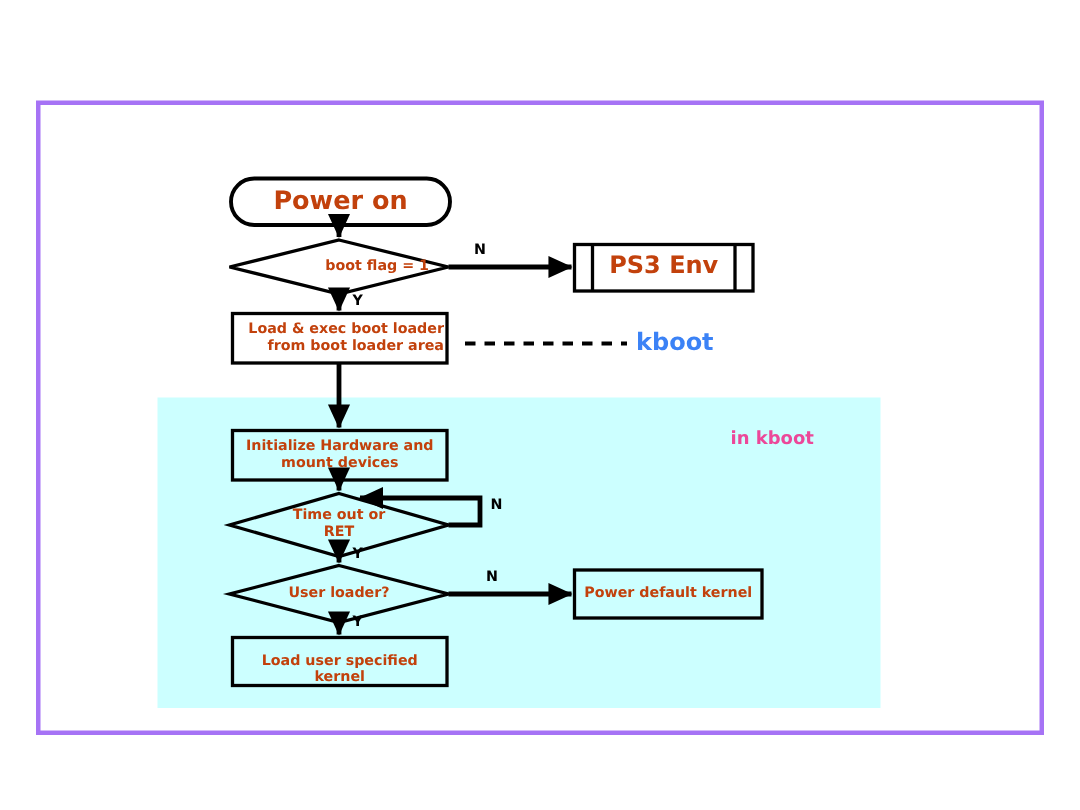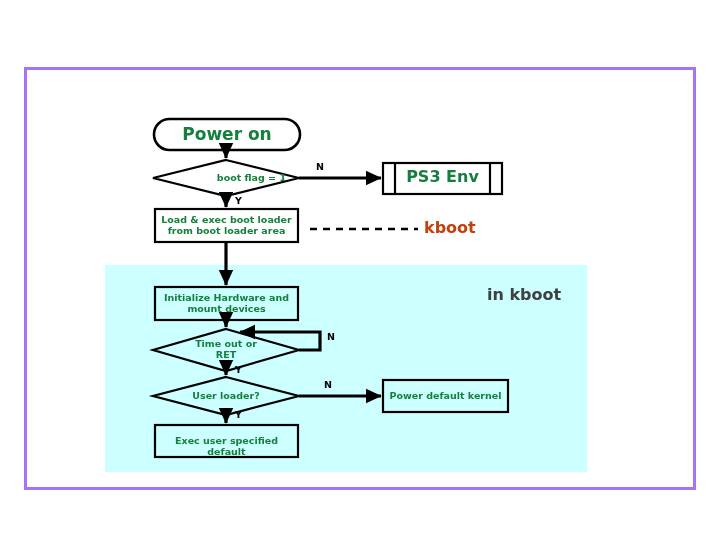--- a/index.html
+++ b/index.html
@@ -75,21 +75,21 @@
   .dashed-connector {
     stroke: #000000;
     stroke-width: 2.6;
     fill: none;
     stroke-dasharray: 7 6;
   }
   
   .node-label {
     position: absolute;
     text-align: center;
-    color: #15803d;
+    color: #c2410c;
     font-family: "DejaVu Sans", sans-serif;
     font-weight: bold;
     line-height: 1.18;
     white-space: pre-line;
     pointer-events: none;
   }
   .label-sm { font-size: 9.5px; }
   .label-lg { font-size: 17px; }
   .label-env { font-size: 16px; }
   .branch-label {
@@ -101,27 +101,27 @@
   }
   .accent-text {
     position: absolute;
     font-family: "DejaVu Sans", sans-serif;
     font-weight: bold;
   }
   #kboot-dash-label {
     left: 424px;
     top: 218px;
     font-size: 16px;
-    color: #c2410c;
+    color: #3b82f6;
   }
   #in-kboot-label {
     left: 487px;
     top: 285px;
-    font-size: 16px;
-    color: #404040;
+    font-size: 12px;
+    color: #ec4899;
   }
 </style>
 </head>
 <body>
 
 <div id="stage">
 
   <div id="outer-frame"></div>
 
   <div id="kboot-scope"></div>
@@ -176,34 +176,34 @@
 
     <line x1="226" y1="415" x2="226" y2="423" class="connector-thick" marker-end="url(#arrowhead-thick)"></line>
   </svg>
 
   <div class="node-label label-lg" style="left:154px; top:124px; width:146px;">Power on</div>
 
   <div class="node-label label-sm" style="left:166px; top:172px; width:120px;text-align:right;">boot flag = 1</div>
 
   <div class="node-label label-env" style="left:395px; top:168px; width:95px;">PS3 Env</div>
 
-  <div class="node-label label-sm" style="left:157px; top:214px; width:139px;">Load &amp; exec boot loader
+  <div class="node-label label-sm" style="left:157px; top:214px; width:139px;text-align:right;">Load &amp; exec boot loader
 from boot loader area</div>
 
   <div class="node-label label-sm" style="left:157px; top:292px; width:139px;">Initialize Hardware and
 mount devices</div>
 
   <div class="node-label label-sm" style="left:176px; top:338px; width:100px;">Time out or
 RET</div>
 
   <div class="node-label label-sm" style="left:176px; top:390px; width:100px;">User loader?</div>
 
   <div class="node-label label-sm" style="left:385px; top:390px; width:121px;">Power default kernel</div>
 
-  <div class="node-label label-sm" style="left:157px; top:435px; width:139px;">Exec user specified default</div>
+  <div class="node-label label-sm" style="left:157px; top:435px; width:139px;">Load user specified kernel</div>
 
   <div class="branch-label" style="left:316px; top:161px;">N</div>
 
   <div class="branch-label" style="left:235px; top:195px;">Y</div>
 
   <div class="branch-label" style="left:327px; top:331px;">N</div>
 
   <div class="branch-label" style="left:235px; top:364px;">Y</div>
 
   <div class="branch-label" style="left:324px; top:379px;">N</div>

